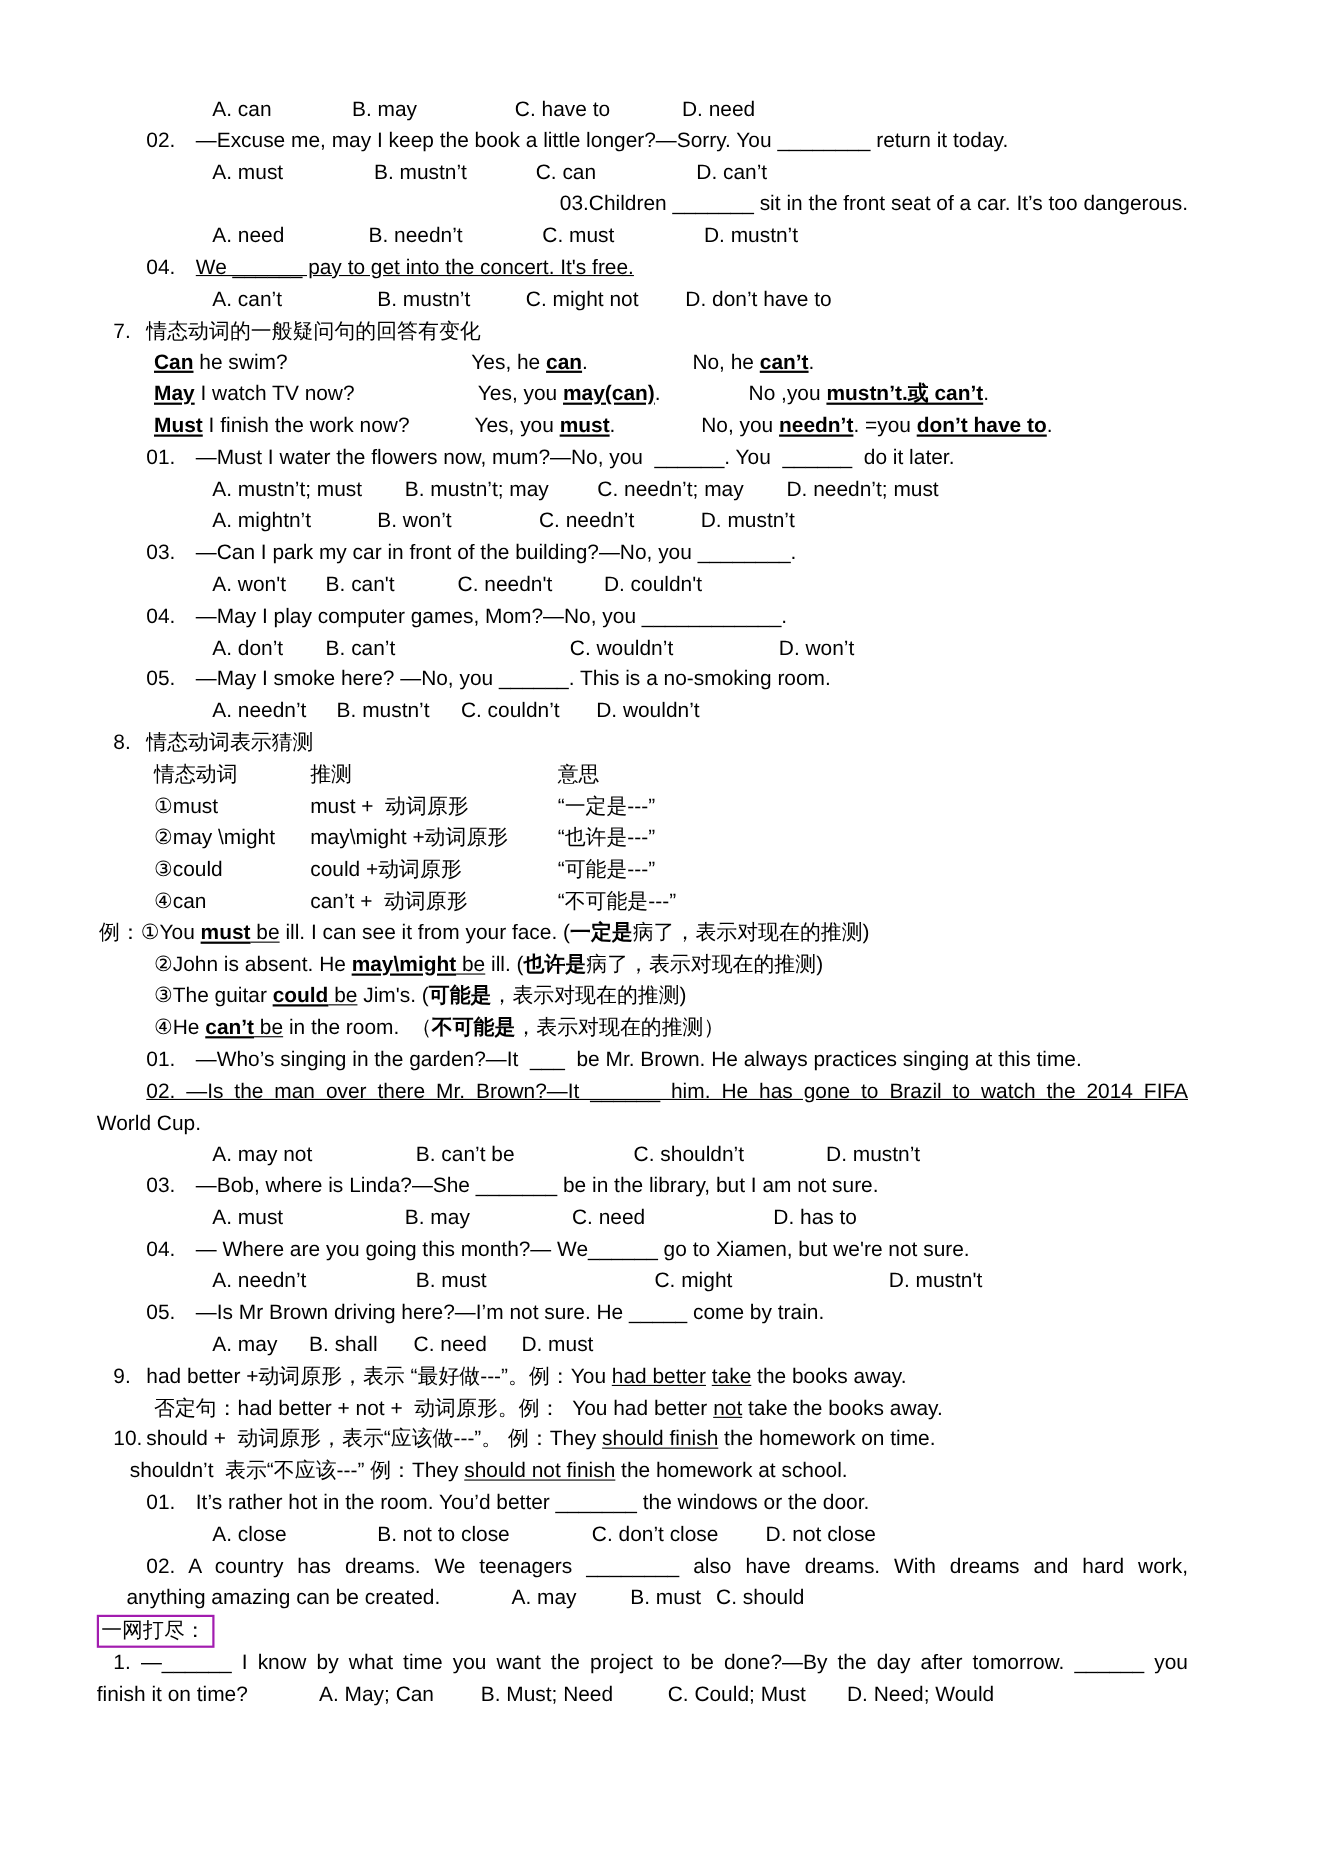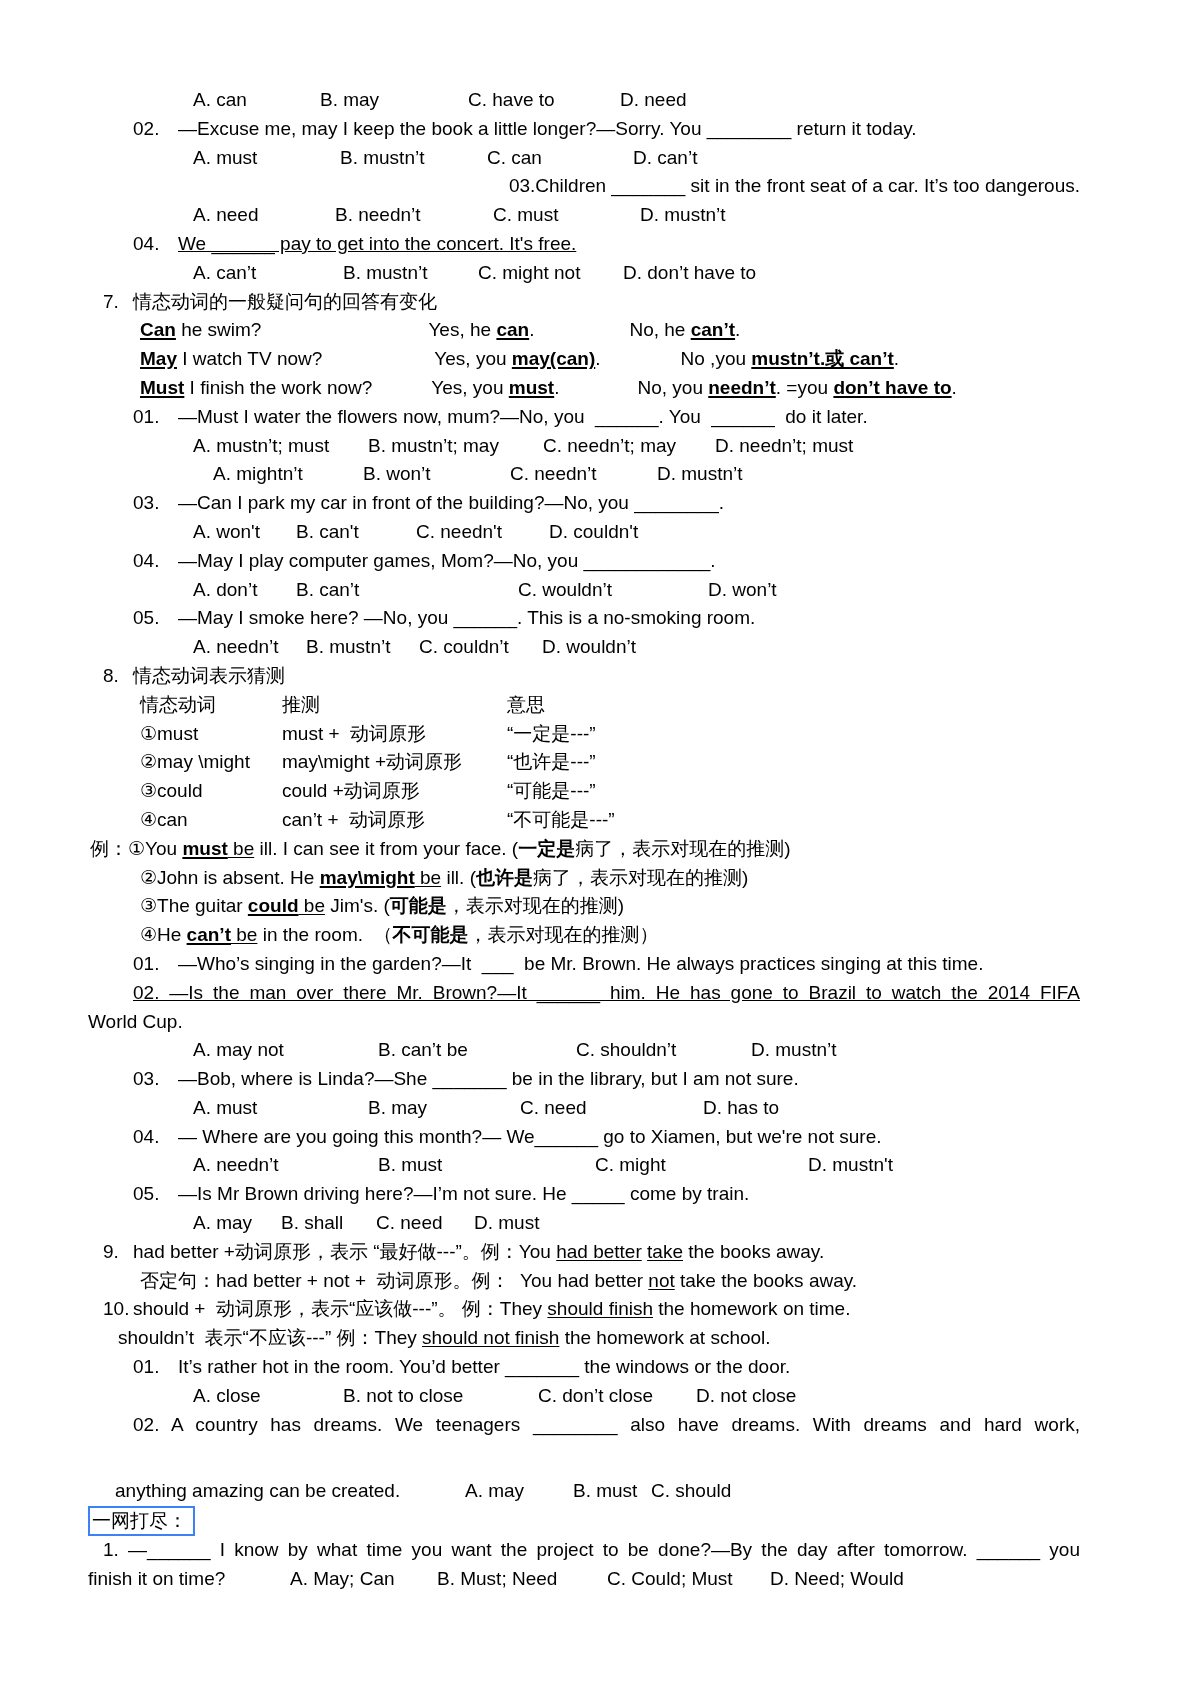--- a/index.html
+++ b/index.html
@@ -26,21 +26,21 @@
     text-align:justify;
     text-align-last:justify;
   }
   .tab{display:inline-block;vertical-align:baseline;}
   .sp{display:inline-block;height:1px;vertical-align:baseline;}
   .b{font-weight:bold;}
   .u{text-decoration:underline;text-underline-offset:2px;}
   .b.u{text-decoration-thickness:2px;}
   .box{
     display:inline-block;
-    border:2px solid #3b82f6;
+    border:2px solid #a21caf;
     padding:0 6px 0 2px;
     line-height:26px;
   }
 </style>
 </head>
 <body>
 
 <div class="page">
   <div id="doc">
       <div class="line" style="padding-left: 105px;"><span class="tab" style="min-width: 127px;">A. can</span><span class="tab" style="min-width: 148px;">B. may</span><span class="tab" style="min-width: 152px;">C. have to</span><span class="">D. need</span></div>
@@ -49,21 +49,21 @@
       <div class="line" style="padding-left: 45px; text-align: right;"><span class="tab" style="min-width: 45px;">03.</span><span class="">Children _______ sit in the front seat of a car. It’s too dangerous.</span></div>
       <div class="line" style="padding-left: 105px;"><span class="tab" style="min-width: 142px;">A. need</span><span class="tab" style="min-width: 158px;">B. needn’t</span><span class="tab" style="min-width: 147px;">C. must</span><span class="">D. mustn’t</span></div>
       <div class="line" style="padding-left: 45px; text-decoration: underline;"><span class="tab" style="min-width: 45px;">04.</span><span class="">We ______ pay to get into the concert. It's free.</span></div>
       <div class="line" style="padding-left: 105px;"><span class="tab" style="min-width: 150px;">A. can’t</span><span class="tab" style="min-width: 135px;">B. mustn’t</span><span class="tab" style="min-width: 145px;">C. might not</span><span class="">D. don’t have to</span></div>
       <div class="line" style="padding-left: 15px;"><span class="tab" style="min-width: 30px;">7.</span><span class="">情态动词的一般疑问句的回答有变化</span></div>
       <div class="line" style="padding-left: 52px;"><span class="b u">Can</span><span class=""> he swim?</span><span class="sp" style="width: 167px;"></span><span class="">Yes, he </span><span class="b u">can</span><span class="">.</span><span class="sp" style="width: 95px;"></span><span class="">No, he </span><span class="b u">can’t</span><span class="">.</span></div>
       <div class="line" style="padding-left: 52px;"><span class="b u">May</span><span class=""> I watch TV now?</span><span class="sp" style="width: 112px;"></span><span class="">Yes, you </span><span class="b u">may(can)</span><span class="">.</span><span class="sp" style="width: 80px;"></span><span class="">No ,you </span><span class="b u">mustn’t.或 can’t</span><span class="">.</span></div>
       <div class="line" style="padding-left: 52px;"><span class="b u">Must</span><span class=""> I finish the work now?</span><span class="sp" style="width: 59px;"></span><span class="">Yes, you </span><span class="b u">must</span><span class="">.</span><span class="sp" style="width: 78px;"></span><span class="">No, you </span><span class="b u">needn’t</span><span class="">. =you </span><span class="b u">don’t have to</span><span class="">.</span></div>
       <div class="line" style="padding-left: 45px;"><span class="tab" style="min-width: 45px;">01.</span><span class="">—Must I water the flowers now, mum?—No, you  ______. You  ______  do it later.</span></div>
       <div class="line" style="padding-left: 105px;"><span class="tab" style="min-width: 175px;">A. mustn’t; must</span><span class="tab" style="min-width: 175px;">B. mustn’t; may</span><span class="tab" style="min-width: 172px;">C. needn’t; may</span><span class="">D. needn’t; must</span></div>
-      <div class="line" style="padding-left: 105px;"><span class="tab" style="min-width: 150px; margin-left: 20px;">A. mightn’t</span><span class="tab" style="min-width: 147px;">B. won’t</span><span class="tab" style="min-width: 147px;">C. needn’t</span><span class="">D. mustn’t</span></div>
+      <div class="line" style="padding-left: 105px;"><span class="tab" style="min-width: 150px;">A. mightn’t</span><span class="tab" style="min-width: 147px;">B. won’t</span><span class="tab" style="min-width: 147px;">C. needn’t</span><span class="">D. mustn’t</span></div>
       <div class="line" style="padding-left: 45px;"><span class="tab" style="min-width: 45px;">03.</span><span class="">—Can I park my car in front of the building?—No, you ________.</span></div>
       <div class="line" style="padding-left: 105px;"><span class="tab" style="min-width: 103px;">A. won't</span><span class="tab" style="min-width: 120px;">B. can't</span><span class="tab" style="min-width: 133px;">C. needn't</span><span class="">D. couldn't</span></div>
       <div class="line" style="padding-left: 45px;"><span class="tab" style="min-width: 45px;">04.</span><span class="">—May I play computer games, Mom?—No, you ____________.</span></div>
       <div class="line" style="padding-left: 105px;"><span class="tab" style="min-width: 103px;">A. don’t</span><span class="tab" style="min-width: 222px;">B. can’t</span><span class="tab" style="min-width: 190px;">C. wouldn’t</span><span class="">D. won’t</span></div>
       <div class="line" style="padding-left: 45px;"><span class="tab" style="min-width: 45px;">05.</span><span class="">—May I smoke here? —No, you ______. This is a no-smoking room.</span></div>
       <div class="line" style="padding-left: 105px;"><span class="tab" style="min-width: 113px;">A. needn’t</span><span class="tab" style="min-width: 113px;">B. mustn’t</span><span class="tab" style="min-width: 123px;">C. couldn’t</span><span class="">D. wouldn’t</span></div>
       <div class="line" style="padding-left: 15px;"><span class="tab" style="min-width: 30px;">8.</span><span class="">情态动词表示猜测</span></div>
       <div class="line" style="padding-left: 52px;"><span class="tab" style="min-width: 142px;">情态动词</span><span class="tab" style="min-width: 225px;">推测</span><span class="">意思</span></div>
       <div class="line" style="padding-left: 52px;"><span class="tab" style="min-width: 142px;">①must</span><span class="tab" style="min-width: 225px;">must +  动词原形</span><span class="">“一定是---”</span></div>
       <div class="line" style="padding-left: 52px;"><span class="tab" style="min-width: 142px;">②may \might</span><span class="tab" style="min-width: 225px;">may\might +动词原形</span><span class="">“也许是---”</span></div>
@@ -83,18 +83,18 @@
       <div class="line" style="padding-left: 105px;"><span class="tab" style="min-width: 185px;">A. needn’t</span><span class="tab" style="min-width: 217px;">B. must</span><span class="tab" style="min-width: 213px;">C. might</span><span class="">D. mustn't</span></div>
       <div class="line" style="padding-left: 45px;"><span class="tab" style="min-width: 45px;">05.</span><span class="">—Is Mr Brown driving here?—I’m not sure. He _____ come by train.</span></div>
       <div class="line" style="padding-left: 105px;"><span class="tab" style="min-width: 88px;">A. may</span><span class="tab" style="min-width: 95px;">B. shall</span><span class="tab" style="min-width: 98px;">C. need</span><span class="">D. must</span></div>
       <div class="line" style="padding-left: 15px;"><span class="tab" style="min-width: 30px;">9.</span><span class="">had better +动词原形，表示 “最好做---”。例：You </span><span class="u">had better</span><span class=""> </span><span class="u">take</span><span class=""> the books away.</span></div>
       <div class="line" style="padding-left: 52px;"><span class="">否定句：had better + not +  动词原形。例：  You had better </span><span class="u">not</span><span class=""> take the books away.</span></div>
       <div class="line" style="padding-left: 15px;"><span class="tab" style="min-width: 30px;">10.</span><span class="">should +  动词原形，表示“应该做---”。 例：They </span><span class="u">should finish</span><span class=""> the homework on time.</span></div>
       <div class="line" style="padding-left: 30px;"><span class="">shouldn’t  表示“不应该---” 例：They </span><span class="u">should not finish</span><span class=""> the homework at school.</span></div>
       <div class="line" style="padding-left: 45px;"><span class="tab" style="min-width: 45px;">01.</span><span class="">It’s rather hot in the room. You’d better _______ the windows or the door.</span></div>
       <div class="line" style="padding-left: 105px;"><span class="tab" style="min-width: 150px;">A. close</span><span class="tab" style="min-width: 195px;">B. not to close</span><span class="tab" style="min-width: 158px;">C. don’t close</span><span class="">D. not close</span></div>
       <div class="line j" style="padding-left: 45px;"><span class="">02.  A country has dreams. We teenagers ________ also have dreams. With dreams and hard work,</span></div>
-      <div class="line" style="padding-left: 27px;"><span class="tab" style="min-width: 350px; margin-top: 38px;">anything amazing can be created.</span><span class="tab" style="min-width: 108px;">A. may</span><span class="tab" style="min-width: 78px;">B. must</span><span class="">C. should</span></div>
+      <div class="line" style="padding-left: 27px;"><span class="tab" style="min-width: 350px;">anything amazing can be created.</span><span class="tab" style="min-width: 108px;">A. may</span><span class="tab" style="min-width: 78px;">B. must</span><span class="">C. should</span></div>
       <div class="line"><span class="box">一网打尽：</span></div>
       <div class="line j" style="padding-left: 15px;"><span class="">1.  —______  I know by what time you want the project to be done?—By the day after tomorrow.  ______  you</span></div>
       <div class="line"><span class="tab" style="min-width: 202px;">finish it on time?</span><span class="tab" style="min-width: 147px;">A. May; Can</span><span class="tab" style="min-width: 170px;">B. Must; Need</span><span class="tab" style="min-width: 163px;">C. Could; Must</span><span class="">D. Need; Would</span></div>
     </div>
 </div>
 
 </body></html>

